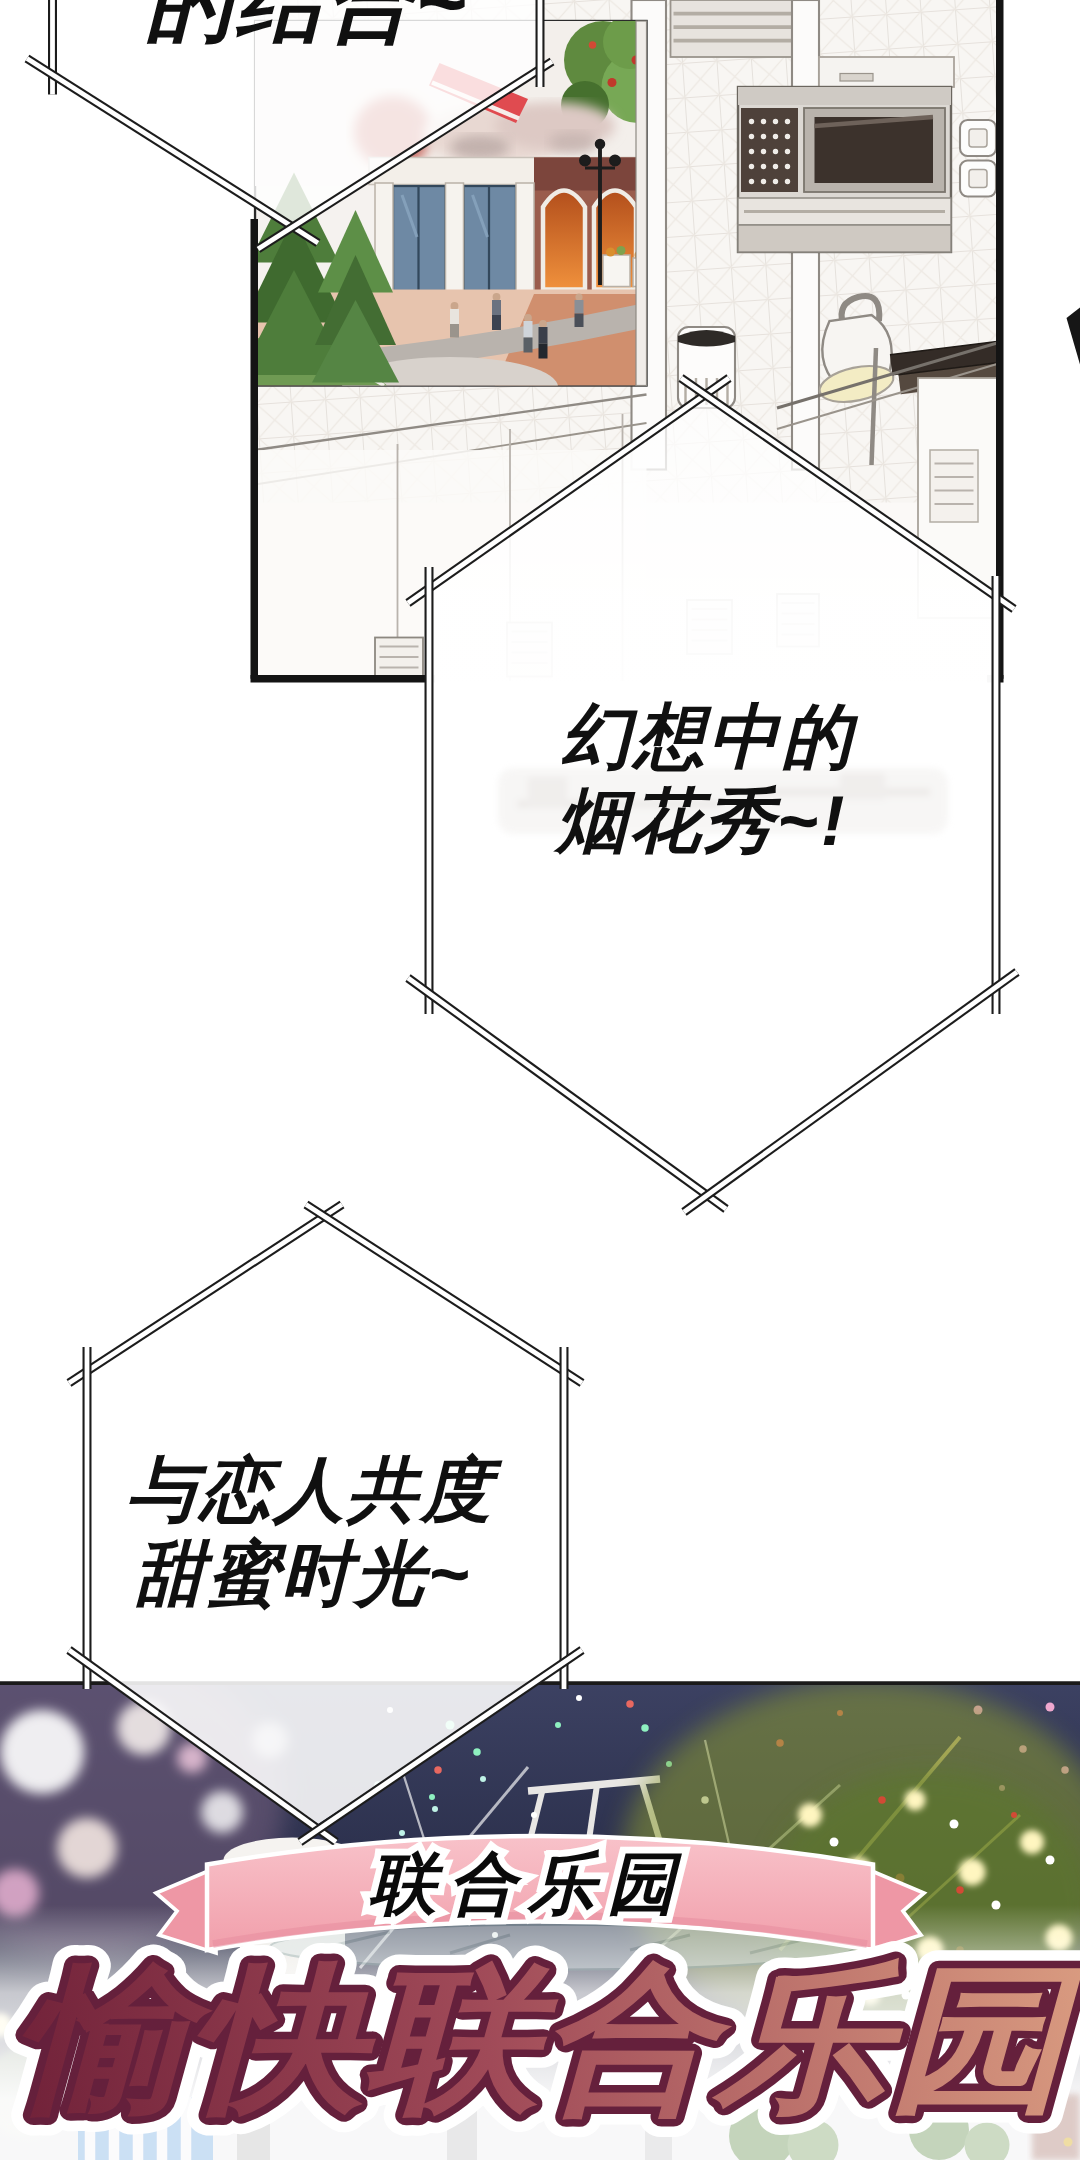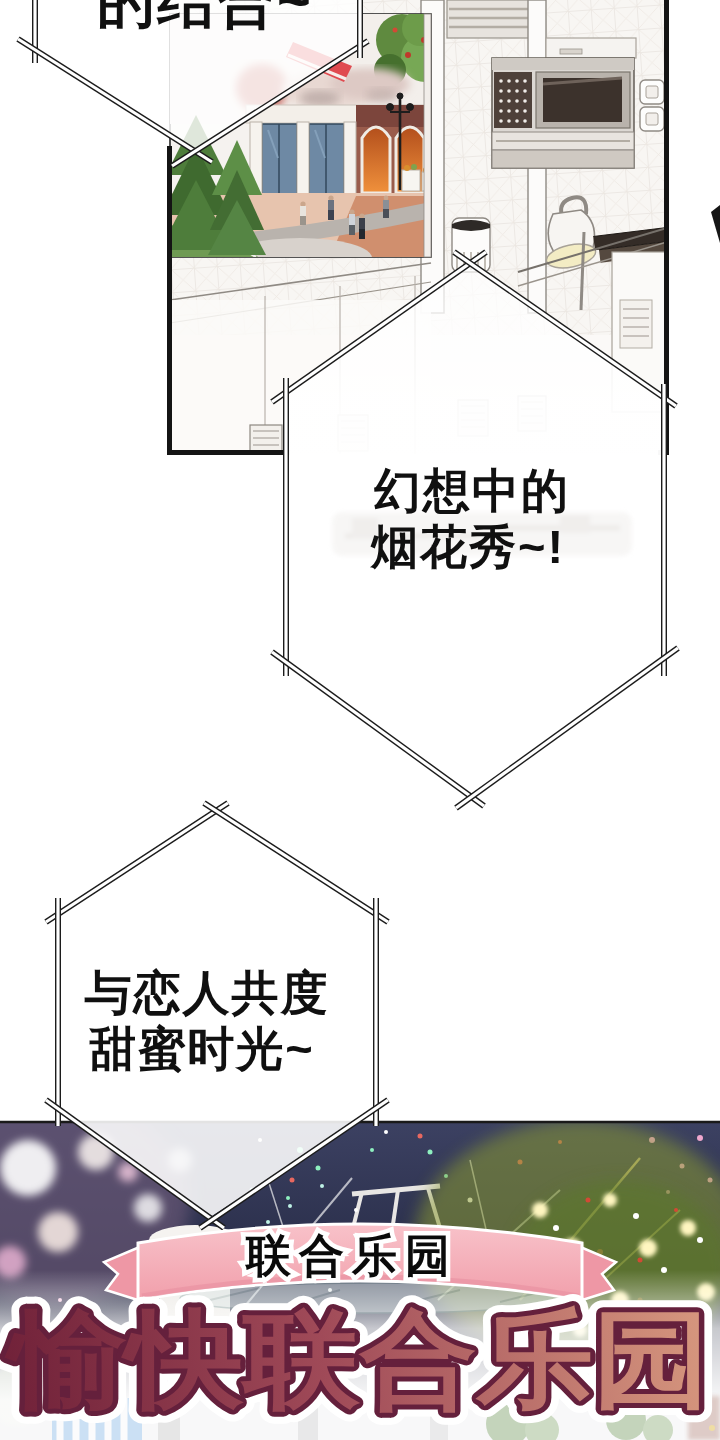--- a/index.html
+++ b/index.html
@@ -1,16 +1,16 @@
 <!DOCTYPE html>
 <html><head>
 <meta charset="utf-8">
 <style>
   html,body{margin:0;padding:0;background:#888;}
-  .page{position:relative;width:720px;height:1440px;background:#ffffff;overflow:hidden;margin:0 auto;}
+  .page{position:relative;width:720px;height:1440px;background:#ffffff;overflow:hidden;margin:0 auto;font-style:italic;}
   svg{display:block;}
   text{font-family:"Liberation Sans","DejaVu Sans",sans-serif;}
   .bubble-text{font-weight:900;fill:#101010;letter-spacing:2px;}
 </style>
 </head>
 <body>
 
 <div class="page">
 <svg width="720" height="1440" viewBox="0 0 720 1440" xmlns="http://www.w3.org/2000/svg">
 <defs>

